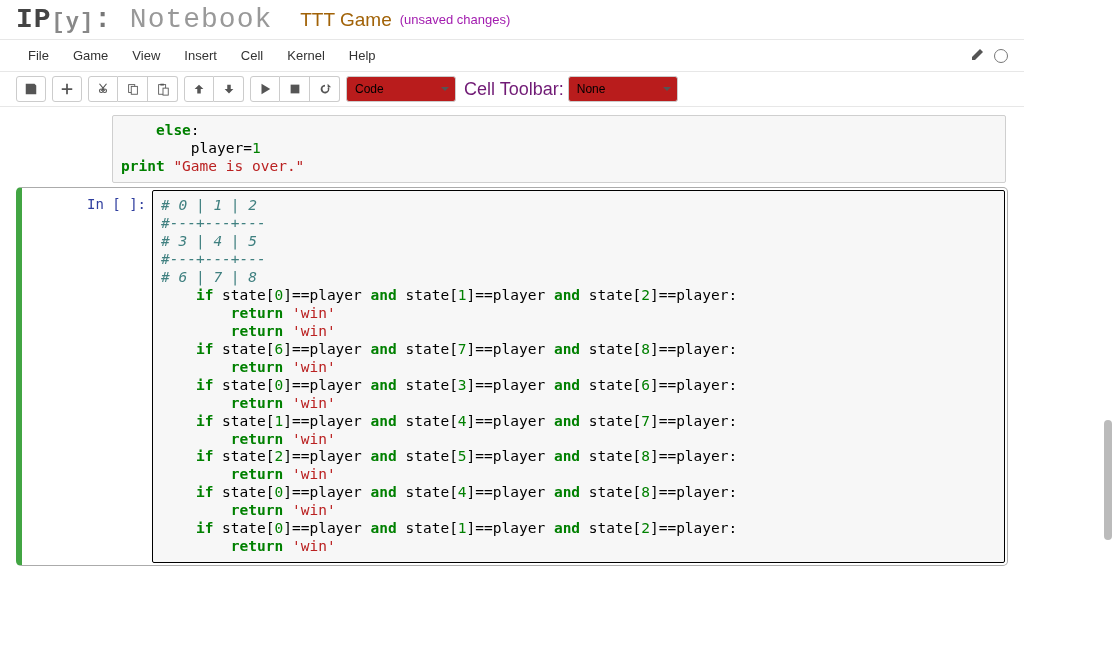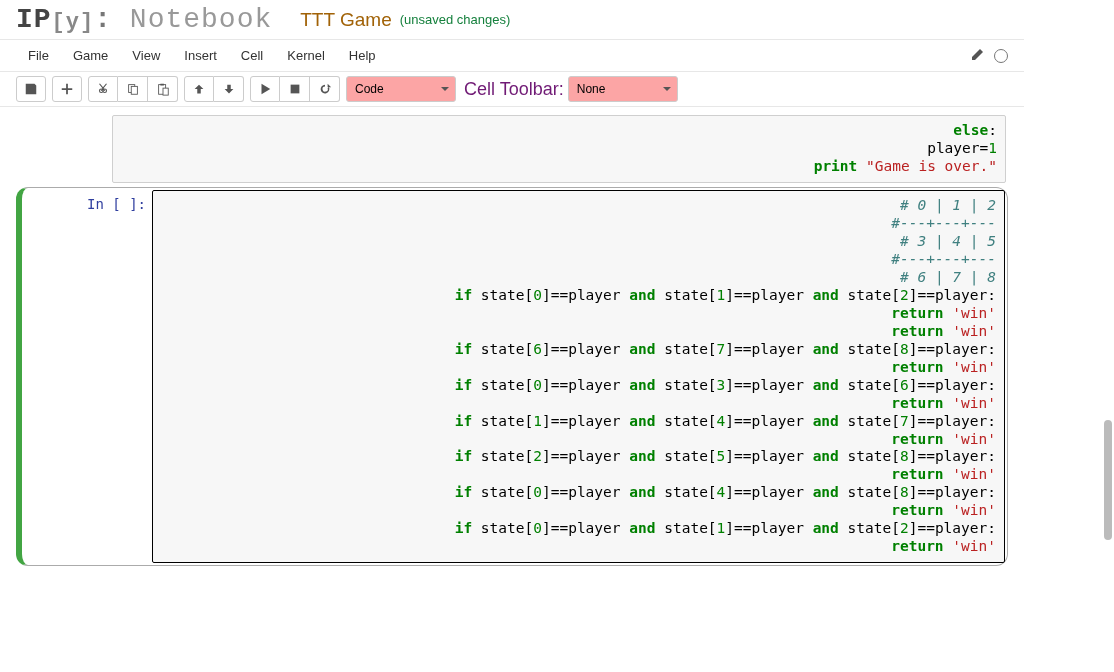--- a/index.html
+++ b/index.html
@@ -7,48 +7,48 @@
 .container { width: 1024px; margin: 0 auto; background: #fff; }
 .outer { width: 1020px; margin: 0; }
 
 .header { display: flex; align-items: center; padding: 4px 16px; border-bottom: 1px solid #e7e7e7; }
 .logo { font-family: "Courier New", monospace; font-size: 28px; font-weight: bold; letter-spacing: 1px; margin-right: 28px; }
 .logo .ip { color: #444; }
 .logo .br { color: #777; }
 .logo .y { color: #888; font-size: 22px; vertical-align: -1px; }
 .logo .nb { color: #999; font-weight: normal; }
 .nb-name { font-size: 19px; color: #a16207; margin-right: 8px; }
-.nb-status { font-size: 13px; color: #15803d; }
+.nb-status { font-size: 13px; color: #a21caf; }
 
 .menubar { display: flex; align-items: center; border-bottom: 1px solid #e7e7e7; padding: 0 16px; position: relative; height: 32px; }
 .menubar .menu-item { padding: 6px 12px; font-size: 13px; color: #333; cursor: pointer; }
 .menubar .spacer { flex: 1; }
 .menubar .indicator { width: 14px; height: 14px; margin-left: 8px; }
 
 .toolbar { display: flex; align-items: center; padding: 4px 16px; border-bottom: 1px solid #e7e7e7; gap: 0; }
 .btn-group { display: inline-flex; margin-right: 6px; }
 .btn { width: 30px; height: 26px; border: 1px solid #ccc; background: #fff; display: inline-flex; align-items: center; justify-content: center; font-size: 12px; cursor: pointer; }
 .btn-group .btn:first-child { border-radius: 3px 0 0 3px; }
 .btn-group .btn:last-child { border-radius: 0 3px 3px 0; }
 .btn-group .btn:only-child { border-radius: 3px; }
 .btn-group .btn + .btn { border-left: none; }
-.sel-wrap { border: 1px solid #ccc; border-radius: 3px; height: 26px; display: inline-flex; align-items: center; padding: 0 18px 0 8px; font-size: 12px; position: relative; margin-right: 6px; min-width: 110px; background: #fca5a5; cursor: pointer; }
+.sel-wrap { border: 1px solid #ccc; border-radius: 3px; height: 26px; display: inline-flex; align-items: center; padding: 0 18px 0 8px; font-size: 12px; position: relative; margin-right: 6px; min-width: 110px; background: #b91c1c; cursor: pointer; }
 .sel-wrap::after { content: ""; position: absolute; right: 6px; top: 50%; width: 0; height: 0; border-left: 4px solid transparent; border-right: 4px solid transparent; border-top: 4px solid #555; transform: translateY(-50%); }
 .toolbar-label { font-size: 18px; margin: 0 4px 0 2px; color: #701a75; }
 
 .nb-area { padding: 4px 0 0 0; }
 .cell { display: flex; margin: 2px 16px; padding: 2px; }
 .cell.scrolled-partial { border: none; padding-left: 52px; }
-.cell.selected { border: 1px solid #ababab; border-left: 6px solid #42A543; border-radius: 12px; padding-left: 40px; }
+.cell.selected { border: 1px solid #ababab; border-left: 6px solid #42A543; border-radius: 5px; padding-left: 40px; }
 .prompt { width: 90px; text-align: right; padding: 6px 6px 0 0; font-family: monospace; font-size: 14px; color: #303F9F; flex-shrink: 0; }
 .prompt.selected-p { color: #303F9F; }
 .input-area { flex: 1; border: 1px solid #000000; border-radius: 2px; background: #f7f7f7; padding: 6px 8px; font-family: monospace; font-size: 14.5px; line-height: 1.24; overflow: hidden; }
 .cell.scrolled-partial .input-area { border: 1px solid #cfcfcf; margin-left: 44px; }
 
-.code-line { white-space: pre; text-align: right; }
+.code-line { white-space: pre; }
 .kw { color: #008000; font-weight: bold; }
 .kw2 { color: #008000; font-weight: bold; }
 .num { color: #008000; }
 .str { color: #BA2121; }
 .cm { color: #408080; font-style: italic; }
 
 .scrollbar-stub { position: fixed; right: 2px; top: 420px; width: 8px; height: 120px; background: #bbb; border-radius: 4px; }
 
 svg { width: 14px; height: 14px; }
 .pencil-ind { width: 16px; height: 16px; }

